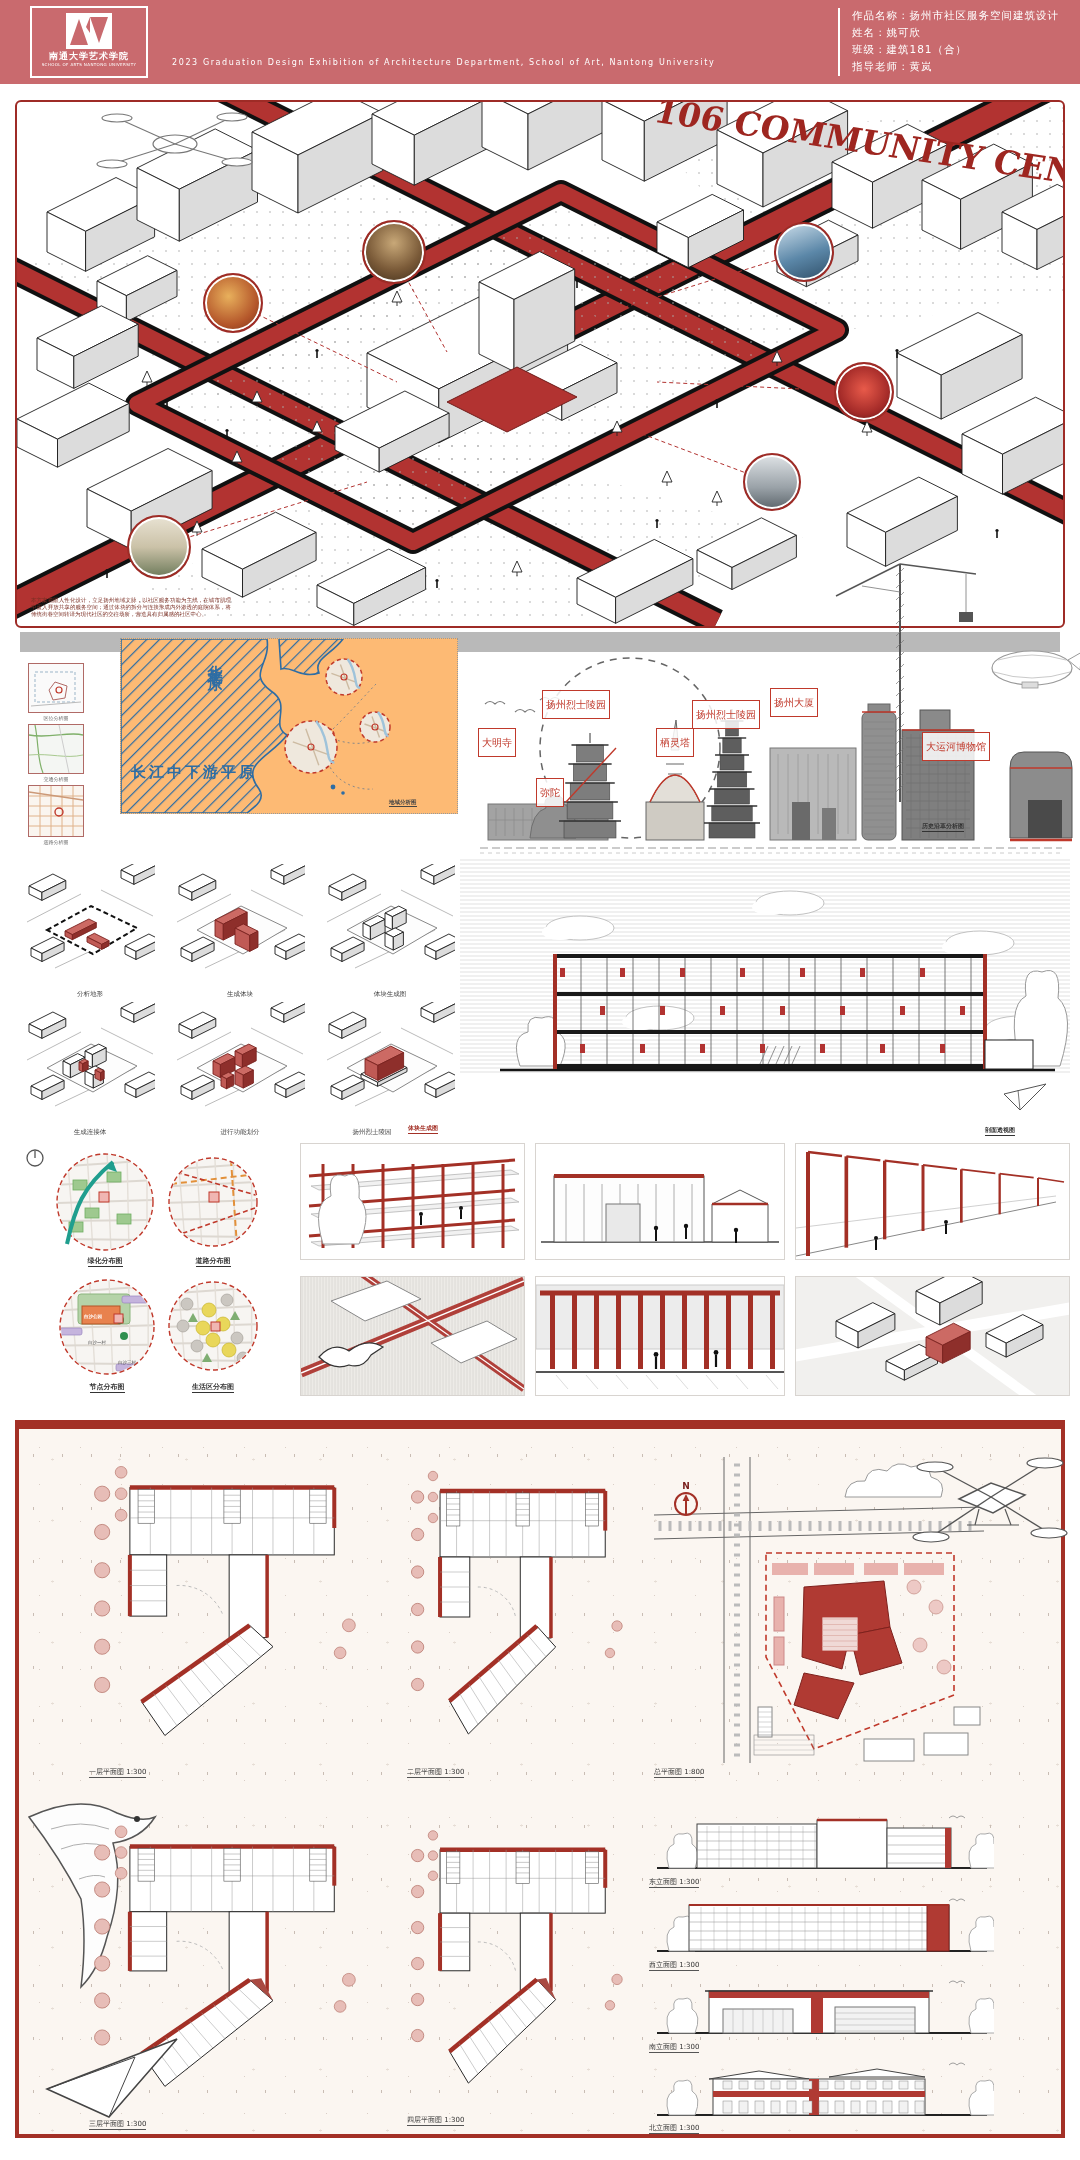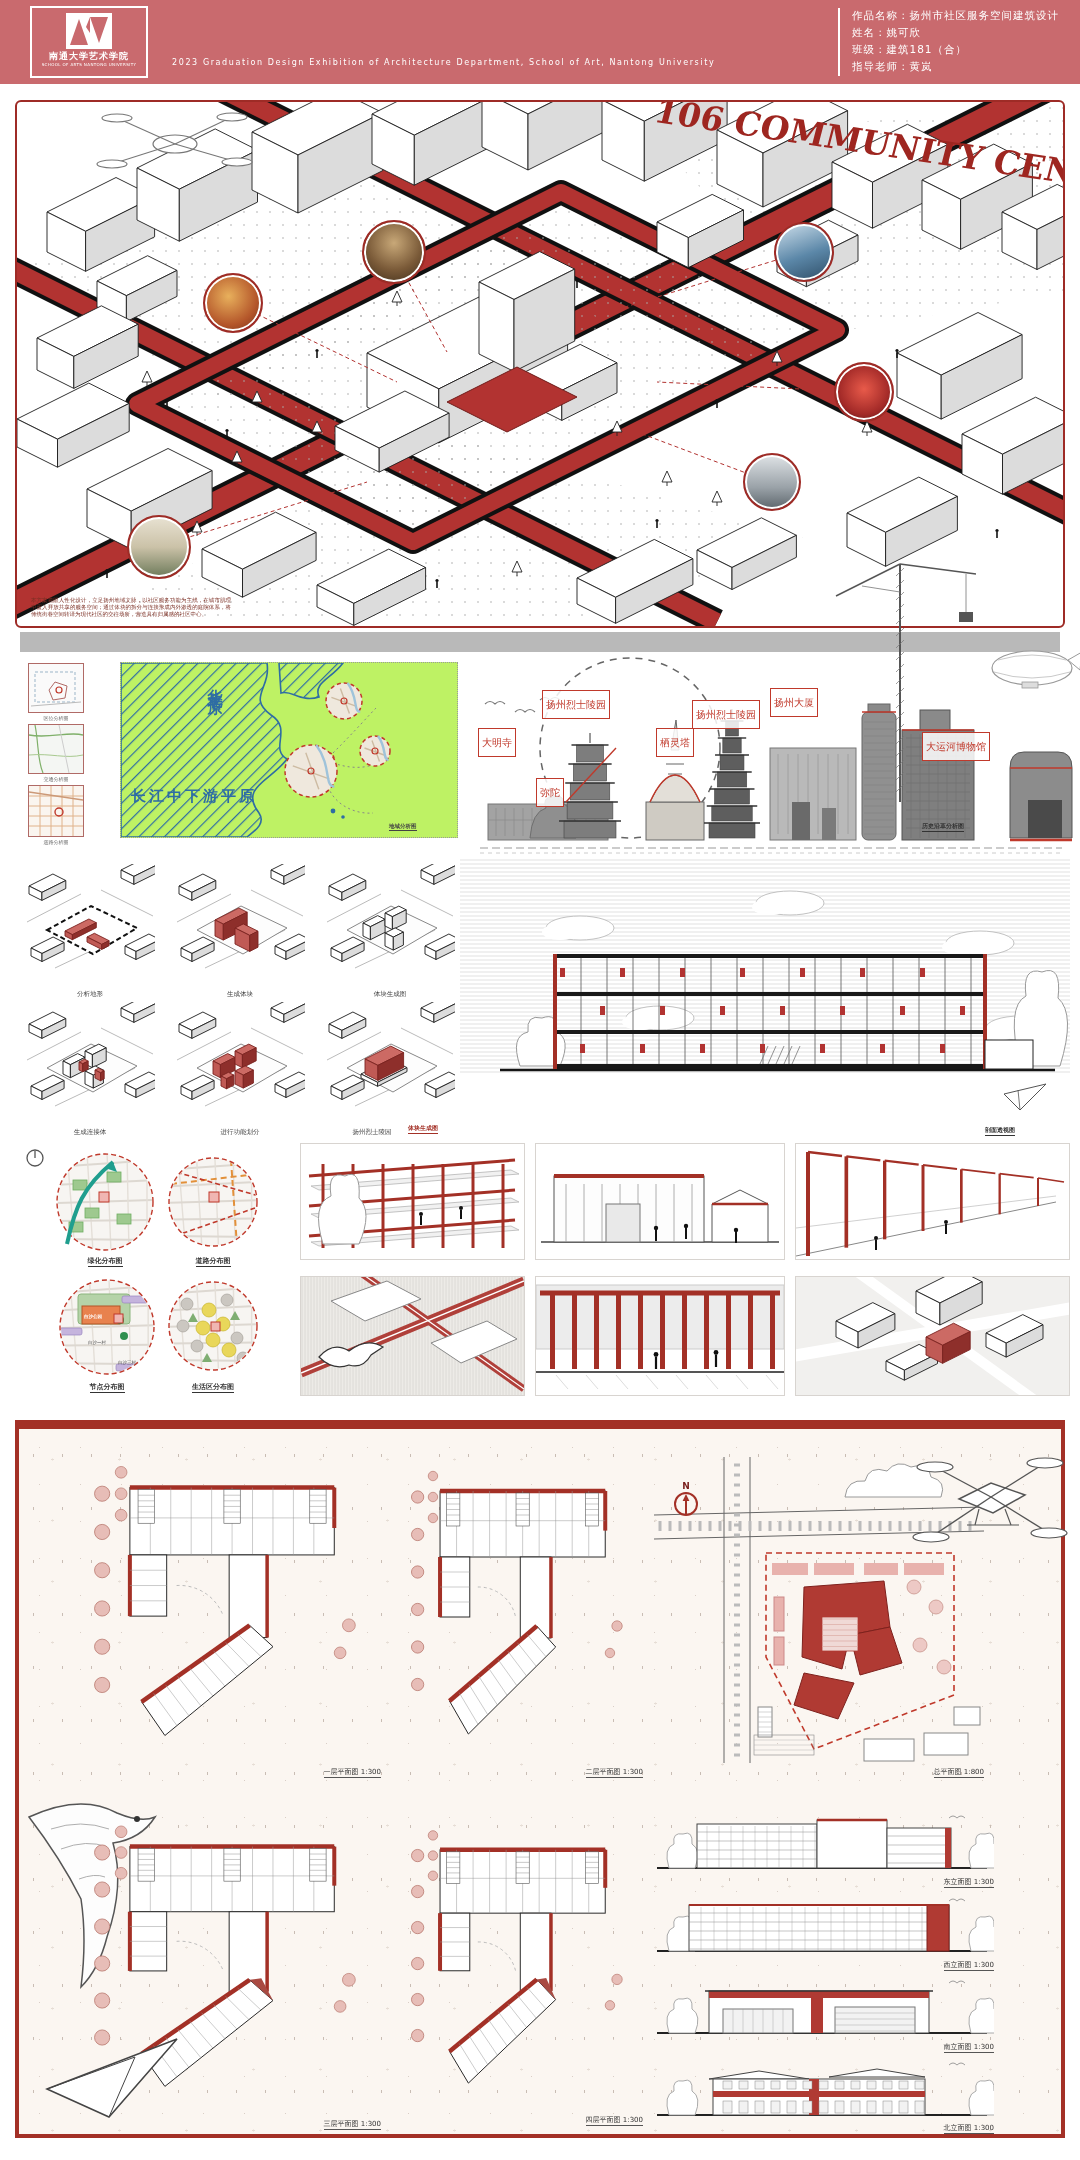--- a/index.html
+++ b/index.html
@@ -23,22 +23,22 @@
     border-radius:6px;box-sizing:border-box;background:#fff;overflow:hidden;}
   #hero-title{position:absolute;left:636px;top:22px;width:410px;color:#9e2620;
     font-family:"DejaVu Serif","Liberation Serif",serif;font-weight:bold;font-size:33px;line-height:34px;
     transform:rotate(8.5deg) skewX(-6deg);white-space:nowrap;}
   #hero-desc{position:absolute;left:14px;bottom:8px;width:200px;font-size:5.5px;line-height:1.3;
     color:#7c2f24;text-align:justify;}
   .vig{position:absolute;border-radius:50%;border:2px solid #9e2b26;box-shadow:inset 0 0 0 2px #fff;}
   
   .mini-map{position:absolute;left:28px;width:56px;height:50px;border:1px solid #b06a66;background:#fafafa;box-sizing:border-box;}
   .mini-cap{position:absolute;left:22px;width:68px;text-align:center;font-size:5px;color:#666;}
-  #region-map{position:absolute;left:120px;top:662px;width:338px;height:176px;border:1px dotted #999;
-    box-sizing:border-box;background:#bef264;text-align:right;}
+  #region-map{position:absolute;left:120px;top:638px;width:338px;height:176px;border:1px dotted #999;
+    box-sizing:border-box;background:#fdba74;text-align:right;}
   .map-label{position:absolute;color:#2e6da4;font-weight:bold;}
   #map-cap{position:absolute;left:268px;top:160px;font-size:5.5px;color:#444;font-weight:bold;
     border-bottom:1px solid #444;}
   #montage{position:absolute;left:470px;top:652px;width:600px;height:208px;}
   .chip{position:absolute;border:1px solid #c0392b;color:#c0392b;font-size:10px;line-height:9px;
     padding:9px 3px;border-radius:0;background:rgba(255,255,255,.85);white-space:nowrap;}
   #montage-cap{position:absolute;left:452px;top:170px;font-size:6px;font-weight:bold;color:#333;
     border-bottom:1px solid #333;}
   
   .mass-cell{position:absolute;width:130px;height:122px;}
@@ -54,21 +54,21 @@
   .nmap-label{position:absolute;font-size:4.5px;color:#555;white-space:nowrap;}
   .rend{position:absolute;background:#fff;border:1px solid #d8d4d0;box-sizing:border-box;}
   
   #panel{position:absolute;left:15px;top:1420px;width:1050px;height:718px;box-sizing:border-box;
     border:4px solid #a33026;border-top-width:9px;
     background-color:#fbf6f1;
     background-image:radial-gradient(#d9cec6 .8px,transparent 1px),
       radial-gradient(#c9bdb4 .7px,transparent .9px),
       radial-gradient(#e6ddd5 1px,transparent 1.2px);
     background-size:41px 37px,29px 53px,67px 61px;}
-  .sheet-cap{position:absolute;text-align:right;font-size:7px;color:#333;}
+  .sheet-cap{position:absolute;text-align:left;font-size:7px;color:#333;}
   .sheet-cap i{font-style:normal;border-bottom:1px solid #555;padding-bottom:1px;}
   #north-icon{position:absolute;left:652px;top:52px;width:30px;height:44px;text-align:center;}
   #north-n{font-size:9px;font-weight:bold;color:#7a1f1c;}
   #gray-bar{position:absolute;left:20px;top:632px;width:1040px;height:20px;background:#b9b9b9;}
   svg{display:block;}
   .ovis{overflow:visible !important;}
 </style>
 </head>
 <body>
 

